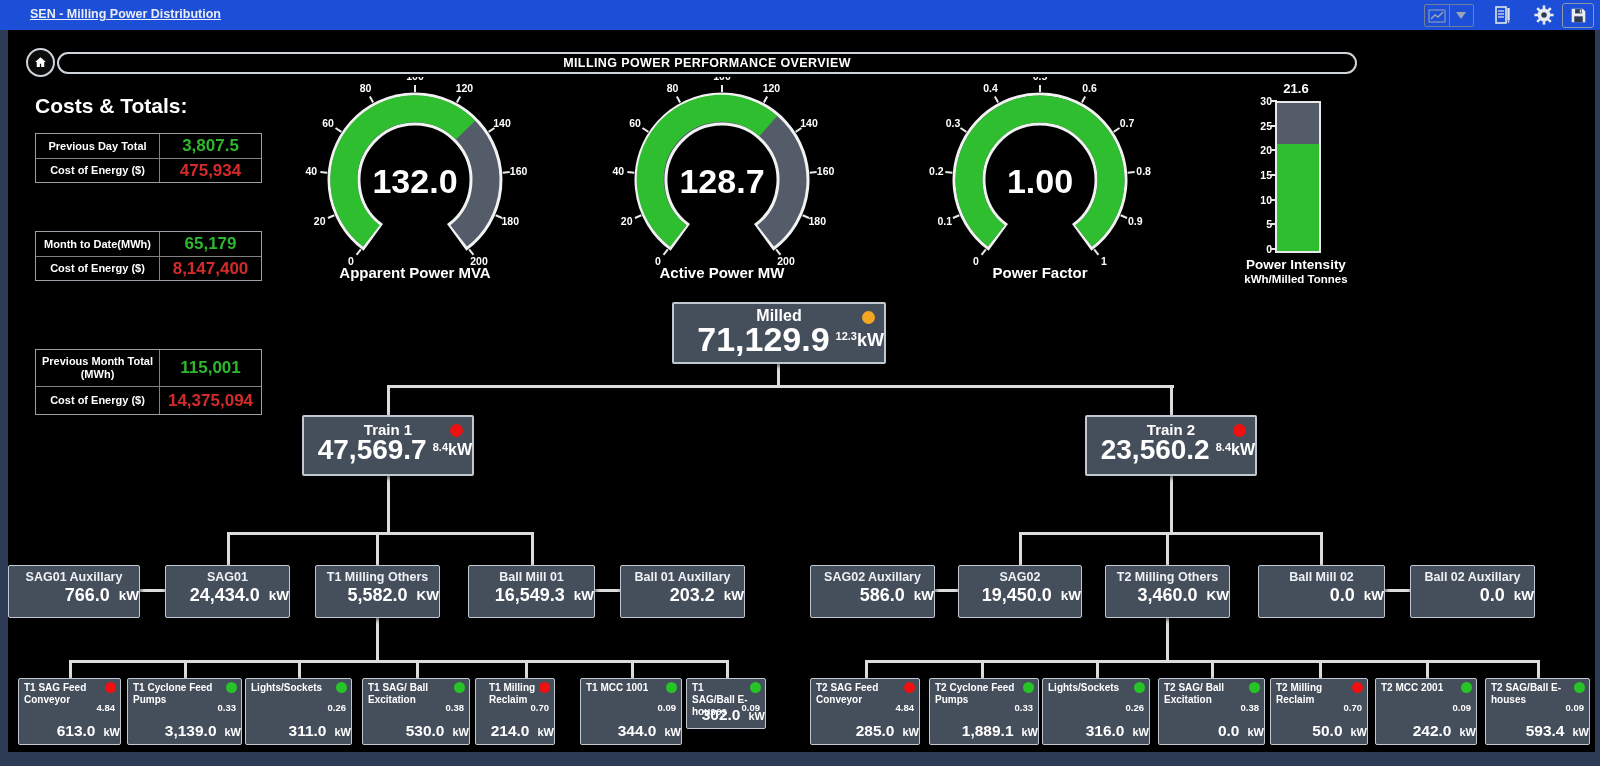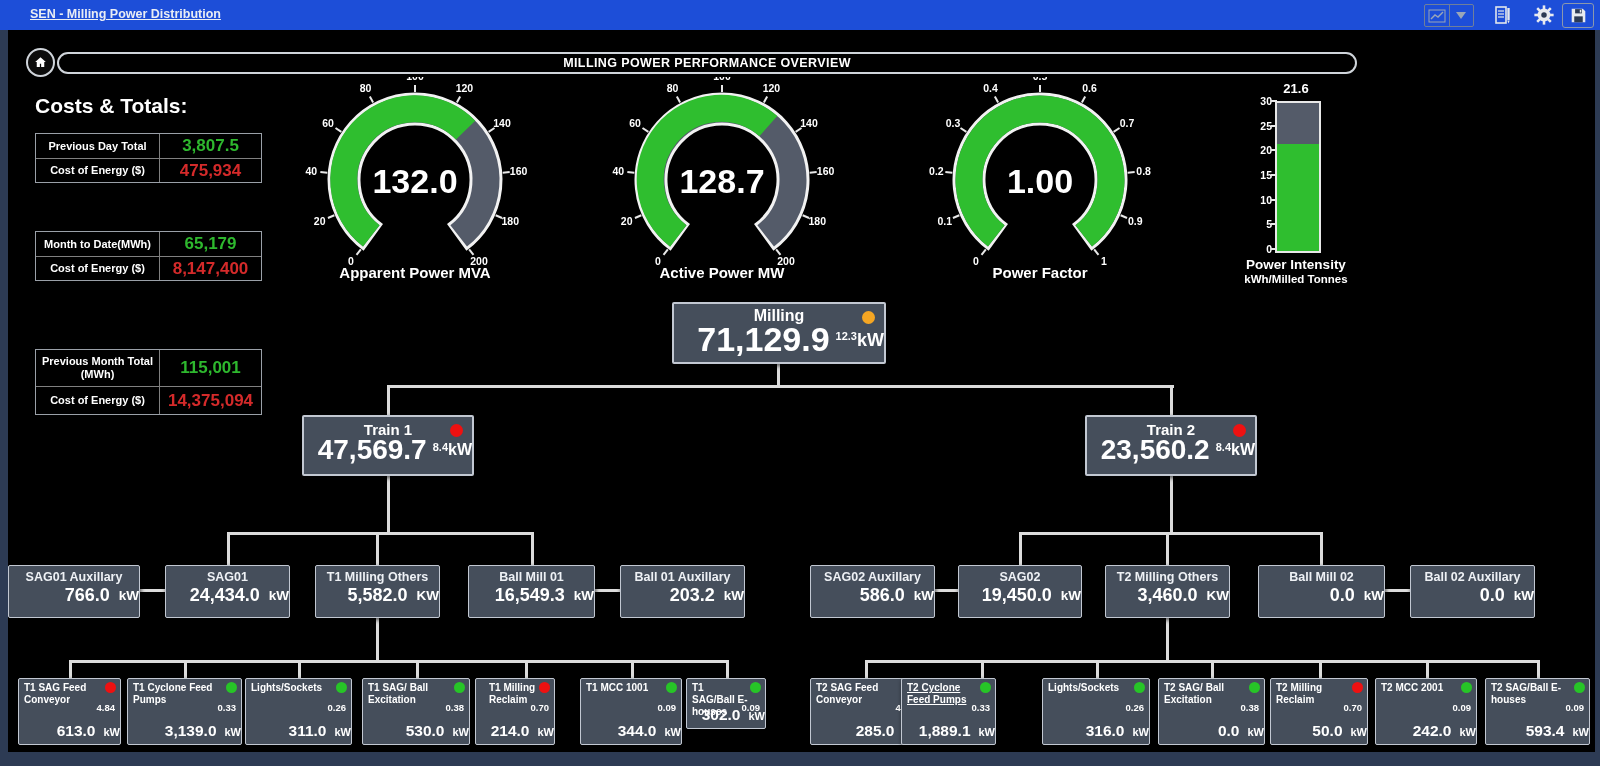--- a/index.html
+++ b/index.html
@@ -310,21 +310,21 @@
 <div class="cline" style="left: 1166px; top: 618px; width: 3px; height: 44px;"></div>
 <div class="cline" style="left: 865px; top: 660px; width: 674px; height: 3px;"></div>
 <div class="cline" style="left: 865px; top: 660px; width: 3px; height: 18px;"></div>
 <div class="cline" style="left: 981px; top: 660px; width: 3px; height: 18px;"></div>
 <div class="cline" style="left: 1096px; top: 660px; width: 3px; height: 18px;"></div>
 <div class="cline" style="left: 1211px; top: 660px; width: 3px; height: 18px;"></div>
 <div class="cline" style="left: 1319px; top: 660px; width: 3px; height: 18px;"></div>
 <div class="cline" style="left: 1426px; top: 660px; width: 3px; height: 18px;"></div>
 <div class="cline" style="left: 1537px; top: 660px; width: 3px; height: 18px;"></div>
 <div class="node nb" style="left: 672px; top: 302px; width: 214px; height: 62px;">
-    <div class="n-title">Milling</div>
+    <div class="n-title">Milled</div>
     <div class="dot" style="background: rgb(245, 166, 35);"></div>
     <div class="n-valrow">
       <div class="n-val">71,129.9</div>
       <div class="n-unitcol">
         <div class="n-ratio">12.3</div>
         <div class="n-unit">kW</div>
       </div>
     </div>
   </div>
 <div class="node nbt" style="left: 302px; top: 415px; width: 172px; height: 61px;">
@@ -484,21 +484,21 @@
   </div>
 <div class="node ns" style="left: 810px; top: 678px; width: 110px; height: 67px;">
     <div class="n-title">T2 SAG Feed Conveyor</div>
     <div class="dot" style="background: rgb(238, 17, 17);"></div>
     <div class="n-ratio">4.84</div>
     <div class="n-valrow">
       <div class="n-val">285.0</div>
       <div class="n-unit">kW</div>
     </div>
   </div>
-<div class="node ns" style="left: 901px; top: 678px; width: 95px; height: 67px; text-decoration: underline;">
+<div class="node ns" style="left: 929px; top: 678px; width: 110px; height: 67px;">
     <div class="n-title">T2 Cyclone Feed Pumps</div>
     <div class="dot" style="background: rgb(39, 196, 39);"></div>
     <div class="n-ratio">0.33</div>
     <div class="n-valrow">
       <div class="n-val">1,889.1</div>
       <div class="n-unit">kW</div>
     </div>
   </div>
 <div class="node ns" style="left: 1042px; top: 678px; width: 108px; height: 67px;">
     <div class="n-title">Lights/Sockets</div>

